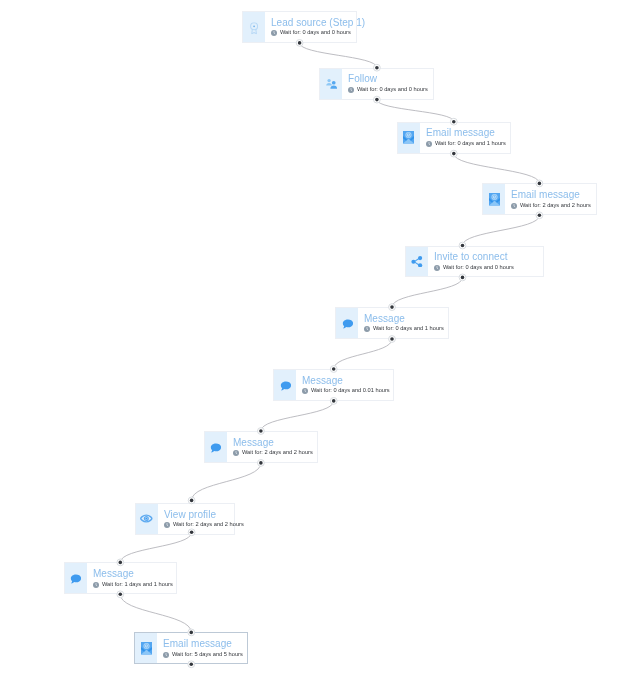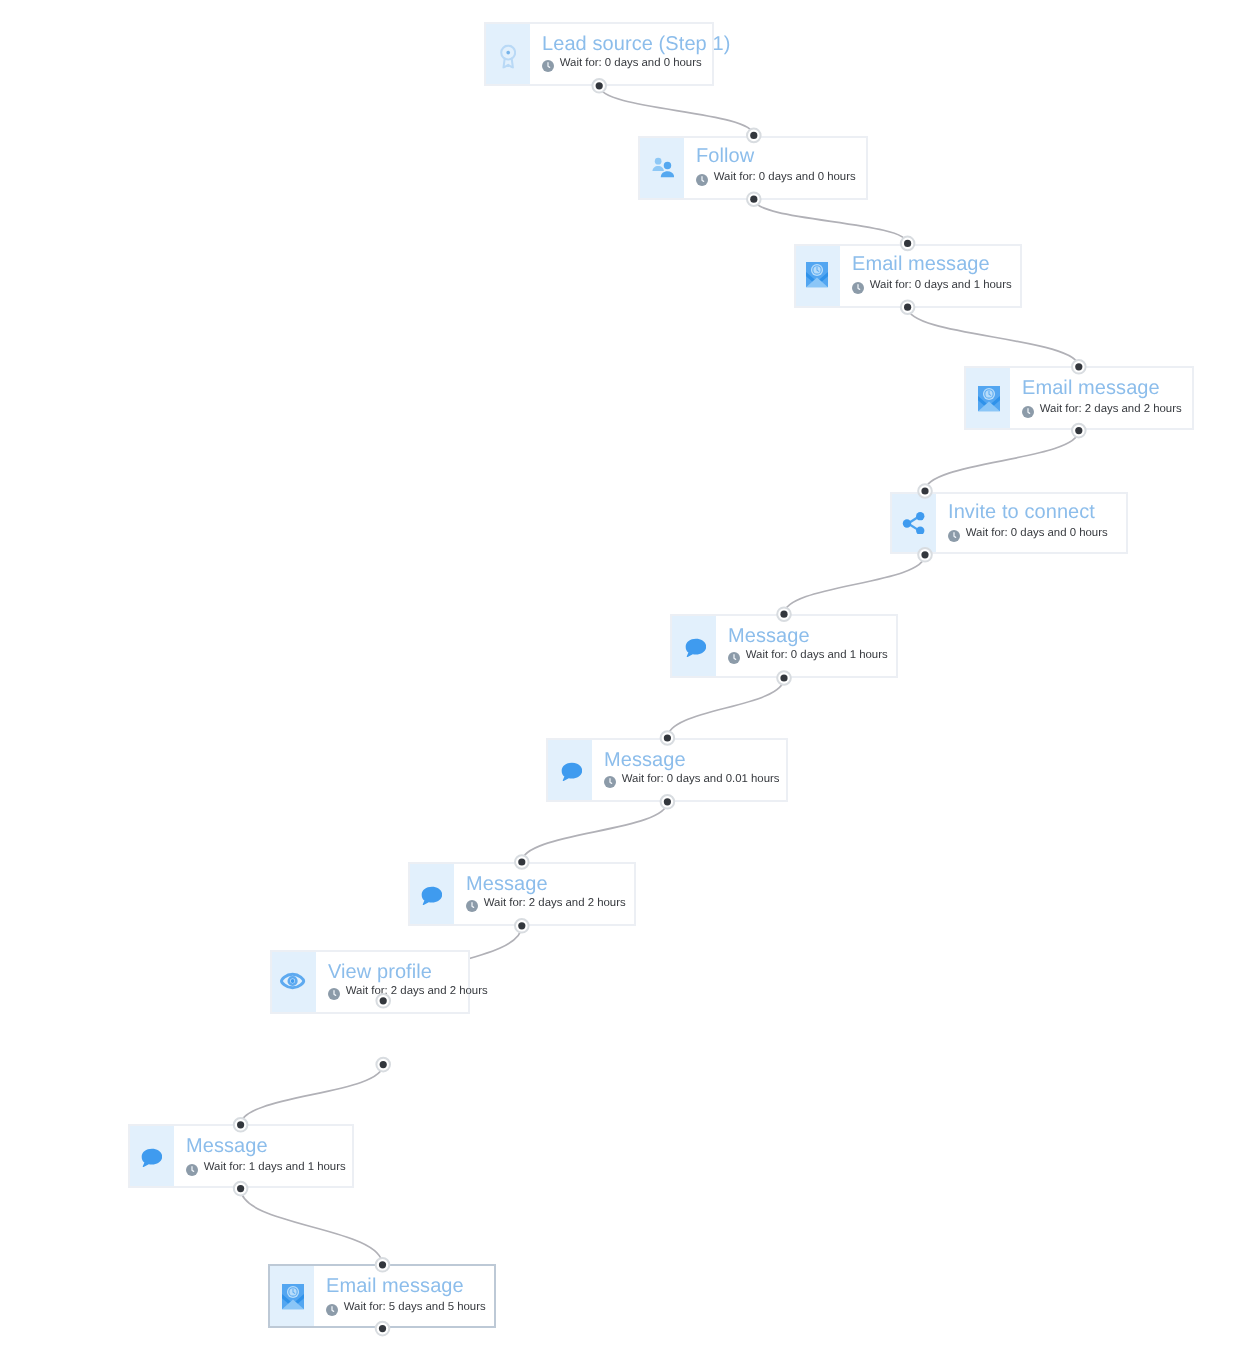--- a/index.html
+++ b/index.html
@@ -207,21 +207,21 @@
           <span class="clk">
             <svg viewBox="0 0 16 16" width="6" height="6">
               <circle cx="8" cy="8" r="8" fill="#8c9ba9"></circle>
               <path d="M8 3.6v4.7l2.2 1.5" fill="none" stroke="#eef3f8" stroke-width="1.7" stroke-linecap="round" stroke-linejoin="round"></path>
             </svg>
           </span>
           <span>Wait for: 2 days and 2 hours</span>
         </div>
       </div>
     </div>
-    <div class="node" style="left: 404.8px; top: 245.5px; width: 119px; margin-left: 40px;">
+    <div class="node" style="left: 404.8px; top: 245.5px; width: 139px;">
       <div class="iconbox">
         <svg viewBox="0 0 24 24" width="11.6" height="11.4">
           <g stroke="#4ba3f0" stroke-width="2.4" fill="none">
             <path d="M7.4 11.3 L16.8 5.3"></path>
             <path d="M7.4 12.9 L16.8 18.8"></path>
           </g>
           <g fill="#3f9bef">
             <circle cx="19" cy="4.4" r="4.4"></circle>
             <circle cx="5" cy="12.1" r="4.4"></circle>
             <circle cx="19" cy="19.7" r="4.4"></circle>
@@ -291,21 +291,21 @@
           <span class="clk">
             <svg viewBox="0 0 16 16" width="6" height="6">
               <circle cx="8" cy="8" r="8" fill="#8c9ba9"></circle>
               <path d="M8 3.6v4.7l2.2 1.5" fill="none" stroke="#eef3f8" stroke-width="1.7" stroke-linecap="round" stroke-linejoin="round"></path>
             </svg>
           </span>
           <span>Wait for: 2 days and 2 hours</span>
         </div>
       </div>
     </div>
-    <div class="node" style="left: 134.6px; top: 475px; width: 100px;">
+    <div class="node" style="left: 134.6px; top: 503px; width: 100px;">
       <div class="iconbox">
         <svg viewBox="0 0 34 24" width="12.6" height="9">
           <path d="M17 2.9C7.6 2.9 2 10.1 2 12S7.6 21.1 17 21.1 32 13.9 32 12 26.4 2.9 17 2.9z" fill="none" stroke="#5eaaf0" stroke-width="4"></path>
           <circle cx="17" cy="12" r="5.1" fill="none" stroke="#5eaaf0" stroke-width="3.6"></circle>
           <circle cx="17" cy="12" r="2.6" fill="#3f9bef"></circle>
         </svg>
       </div>
       <div class="body">
         <div class="title">View profile</div>
         <div class="sub">

